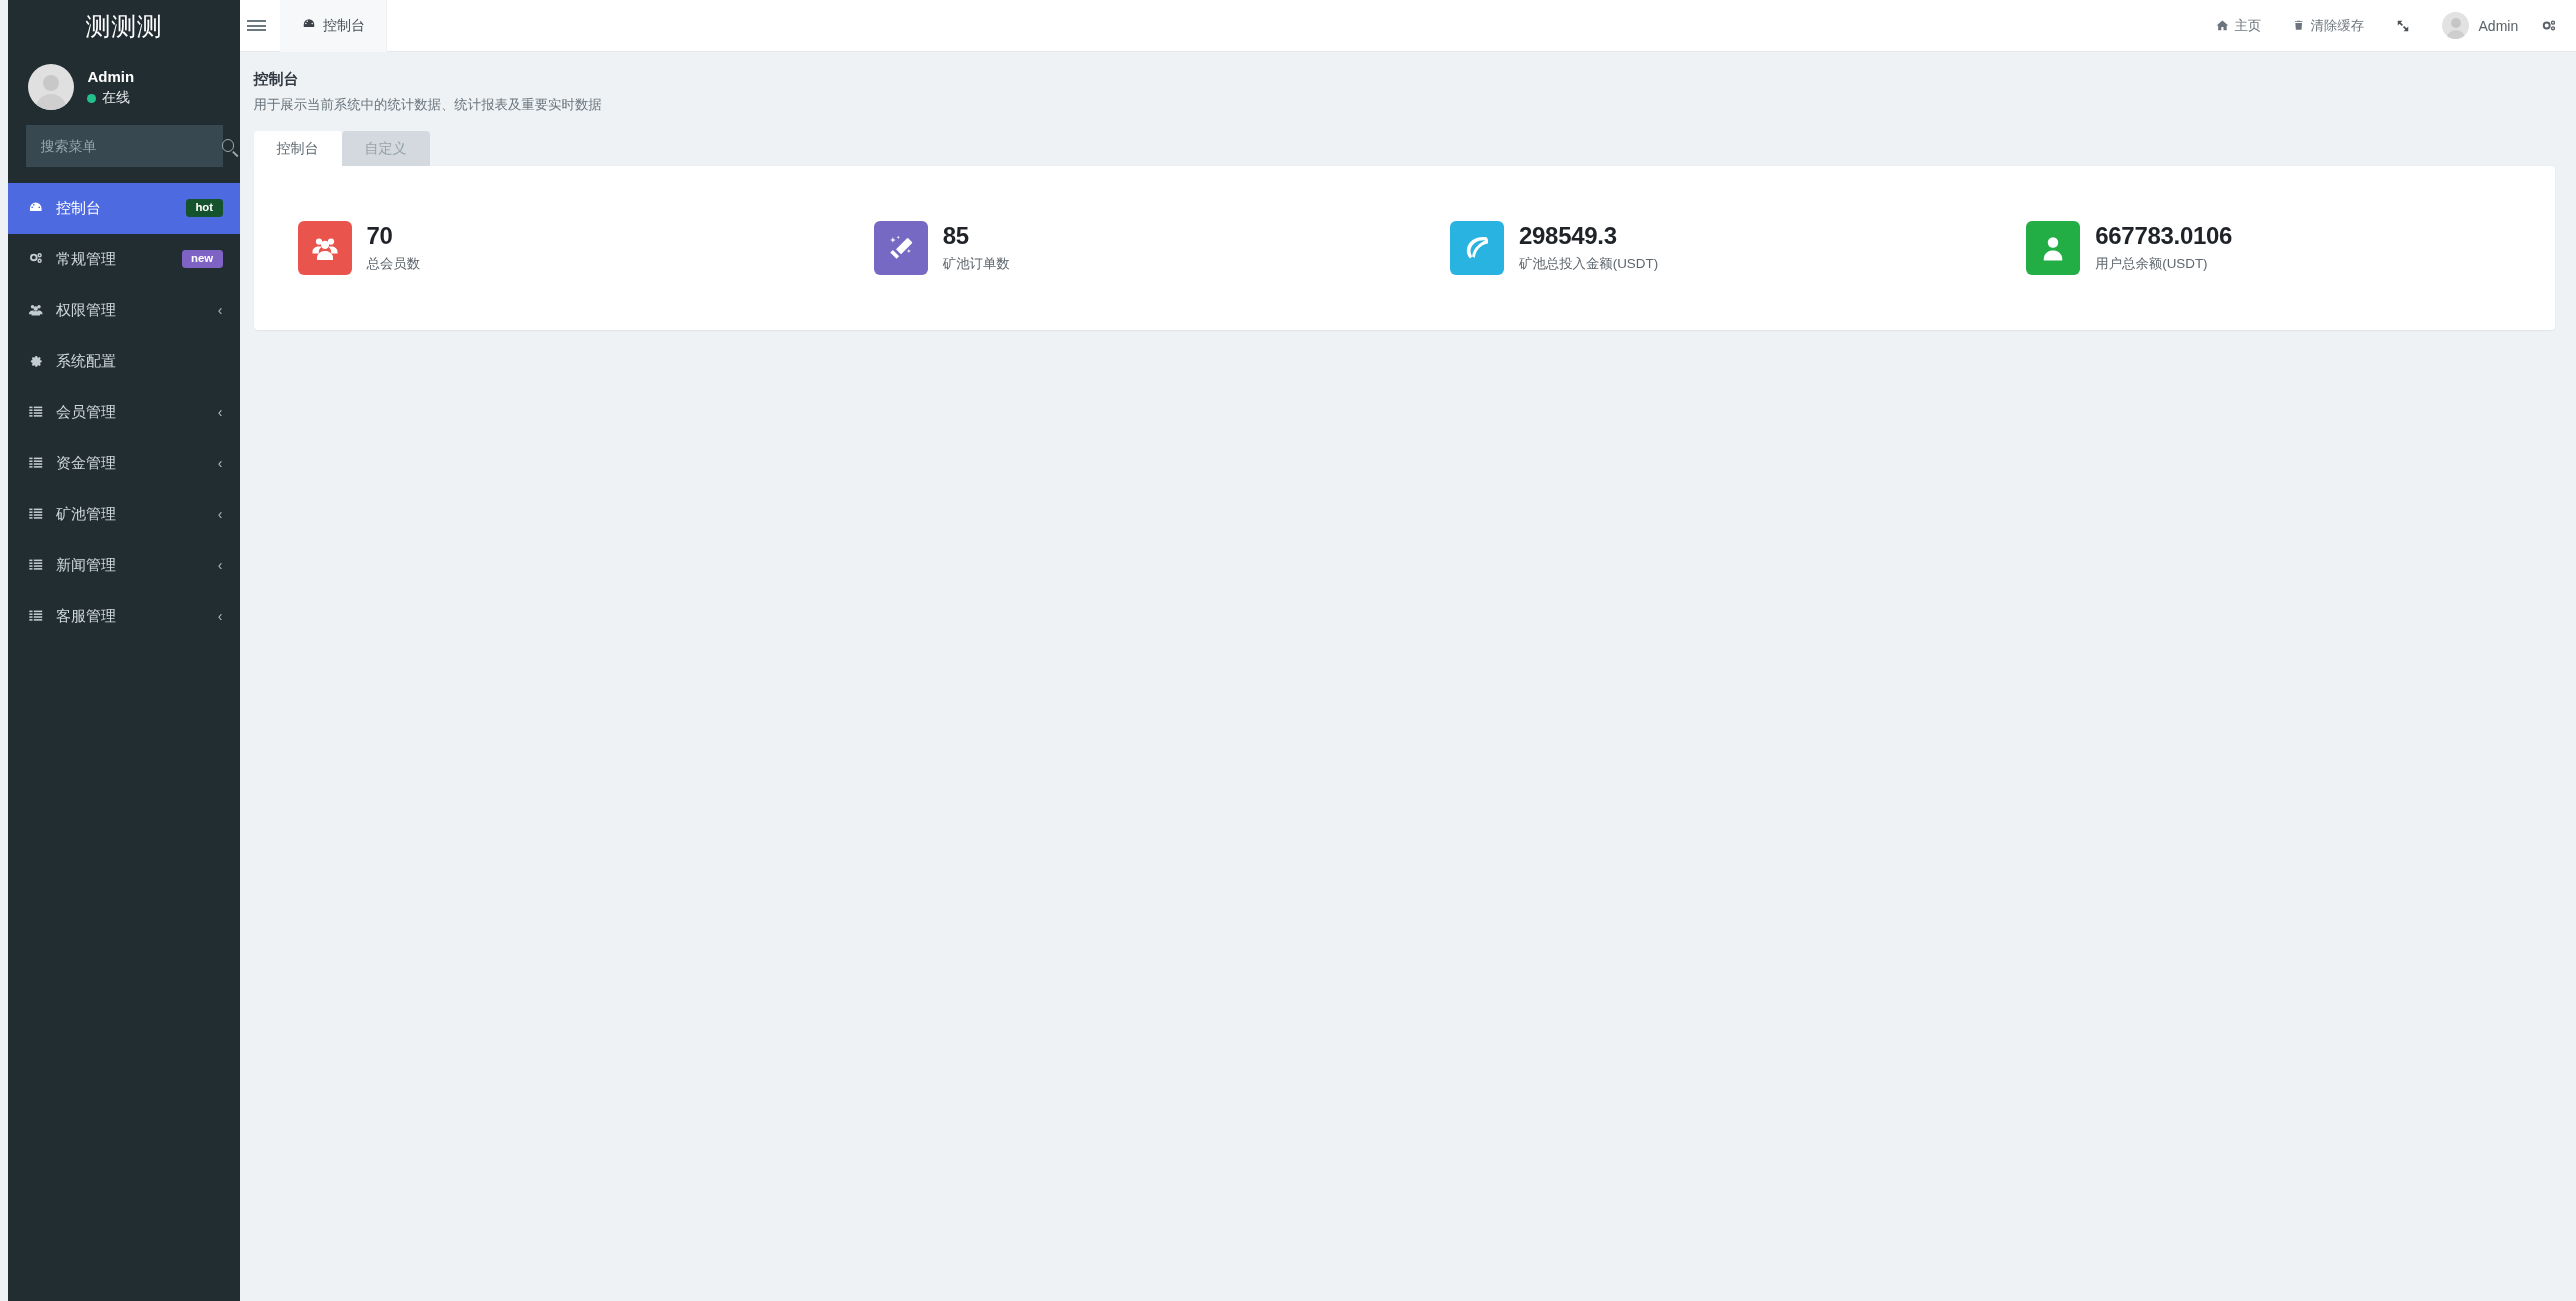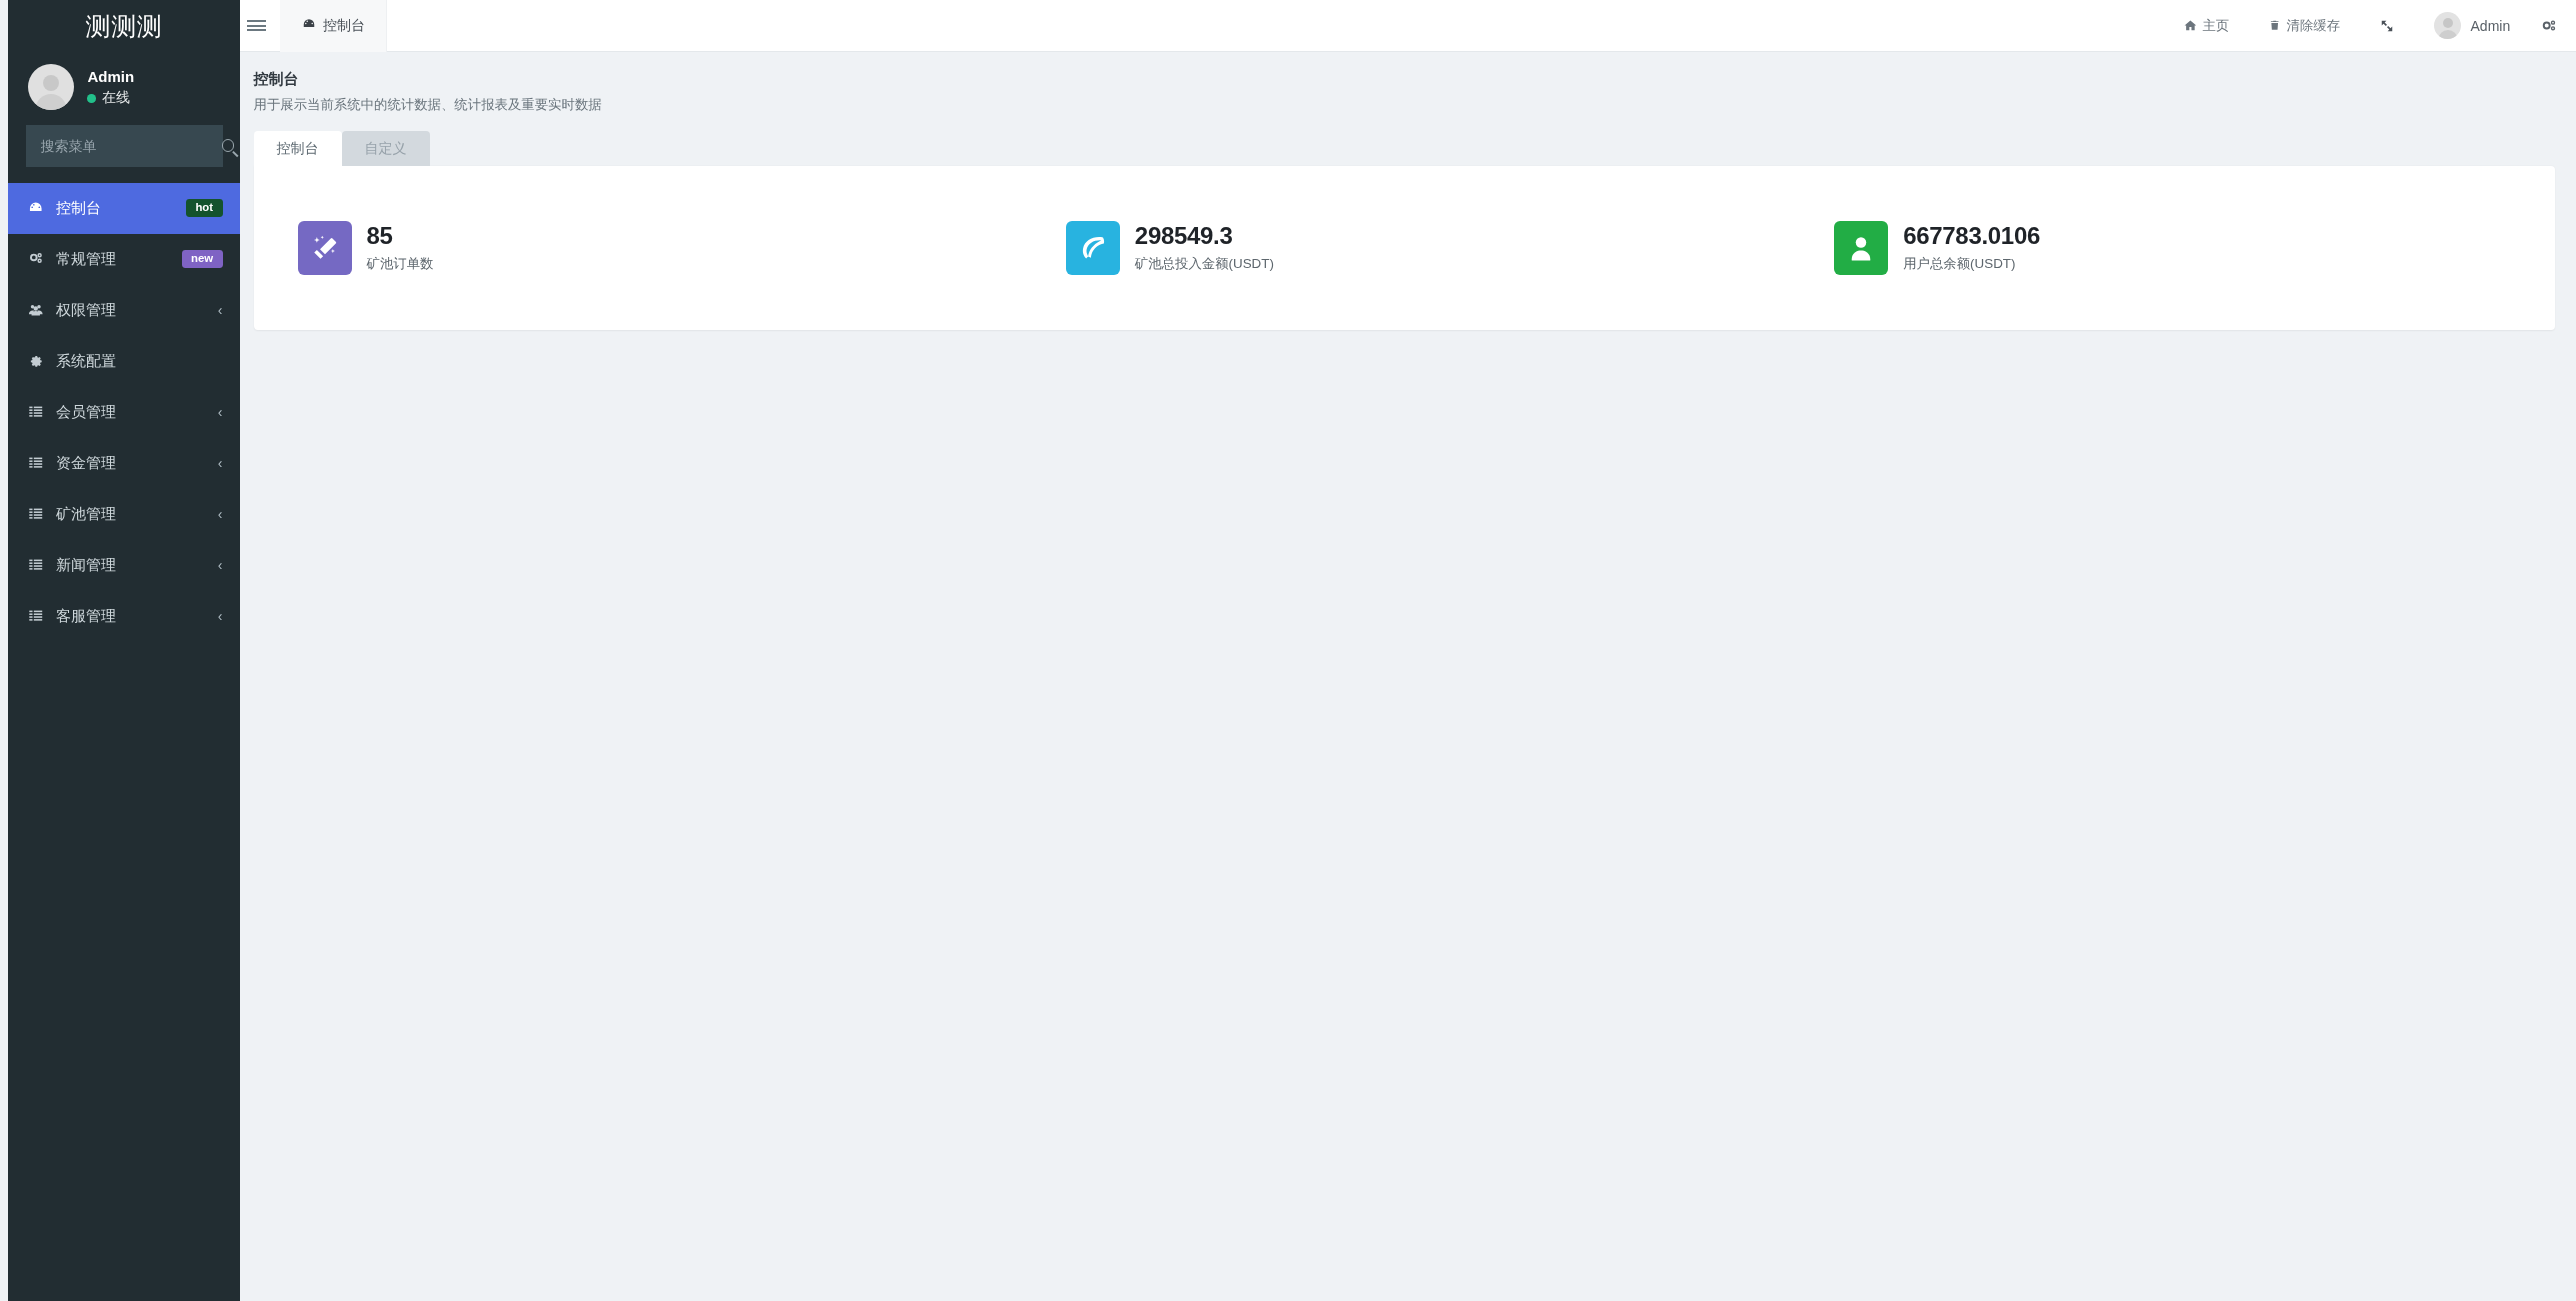--- a/index.html
+++ b/index.html
@@ -74,21 +74,21 @@
     width:48px; height:52px; display:flex; align-items:center; justify-content:center;
     cursor:pointer;
   }
   #hamburger span{ display:block; width:19px;height:2px;background:#6b7880;margin:2.4px 0; }
   #toptabs{ display:flex; height:52px; align-items:stretch; }
   .toptab{
     display:flex; align-items:center; gap:7.4px; padding:0 21.5px;
     background:#f7f8f9; color:#4a5158; font-size:14px; cursor:pointer;
     border-right:0.7px solid #eef0f2;
   }
-  #hright{ margin-left:auto; display:flex; align-items:center; padding-right:19px; gap:8px; }
+  #hright{ margin-left:auto; display:flex; align-items:center; padding-right:19px; gap:0; }
   .haction{
     display:flex; align-items:center; gap:6px; color:#6c757d; font-size:13.4px;
     padding:0 16px; cursor:pointer; white-space:nowrap;
   }
   #huser{ display:flex; align-items:center; gap:9.4px; padding:0 13.4px 0 16px; cursor:pointer; }
   #huser .av{ width:27px;height:27px;border-radius:50%;background:#e2e2e2;
     position:relative; overflow:hidden; flex:none; }
   #huser .av .h{ position:absolute; left:50%; top:6px;width:10px;height:10px;
     border-radius:50%; background:#c6c6c6; transform:translateX(-50%); }
   #huser .av .b{ position:absolute; left:50%; top:18px;width:19px;height:13.4px;
@@ -335,20 +335,35 @@
     <div id="pdesc">用于展示当前系统中的统计数据、统计报表及重要实时数据</div>
   </div>
 
   <div id="tabs">
       <div class="tab on">控制台</div>
       <div class="tab off">自定义</div>
     </div>
 
   <div id="panel">
       <div class="stat">
+        <div class="sicon" style="background:#e9544d">
+          <svg width="30" height="30" viewBox="0 0 24 24" fill="#ffffff">
+            <circle cx="7.2" cy="6.8" r="2.5"></circle>
+            <circle cx="16.8" cy="6.8" r="2.5"></circle>
+            <path d="M2 15c0-2.6 2.3-4.2 5.2-4.2.7 0 1.4.1 2 .3-1.3.9-2.1 2.2-2.1 3.9v1.3H2V15zm20 0v1.3h-5.1V15c0-1.7-.8-3-2.1-3.9.6-.2 1.3-.3 2-.3 2.9 0 5.2 1.6 5.2 4.2z"></path>
+            <circle cx="12" cy="9.4" r="3.3"></circle>
+            <path d="M5.6 20c0-3.4 2.9-5.7 6.4-5.7s6.4 2.3 6.4 5.7v1.5H5.6V20z"></path>
+          </svg>
+        </div>
+        <div class="sbody">
+          <div class="snum">70</div>
+          <div class="slbl">总会员数</div>
+        </div>
+      </div>
+      <div class="stat">
         <div class="sicon" style="background:#7569c3">
           <svg width="30" height="30" viewBox="0 0 24 24" fill="#ffffff">
             <path d="M15.6 3.4l-2.1 2.1 5 5 2.1-2.1-5-5zM12 7l-8.6 8.6a1 1 0 000 1.4l2.6 2.6a1 1 0 001.4 0L16 11 12 7z" transform="rotate(180 12 12)"></path>
             <path d="M5.5 3.2l.6 1.7 1.7.6-1.7.6-.6 1.7-.6-1.7-1.7-.6 1.7-.6.6-1.7zm12.8 9.5l.45 1.25 1.25.45-1.25.45-.45 1.25-.45-1.25-1.25-.45 1.25-.45.45-1.25zM9.8 2.1l.35.95.95.35-.95.35-.35.95-.35-.95-.95-.35.95-.35.35-.95z"></path>
           </svg>
         </div>
         <div class="sbody">
           <div class="snum">85</div>
           <div class="slbl">矿池订单数</div>
         </div>

